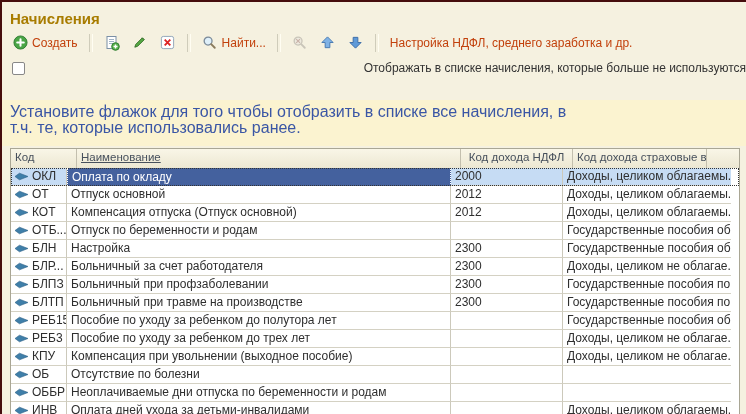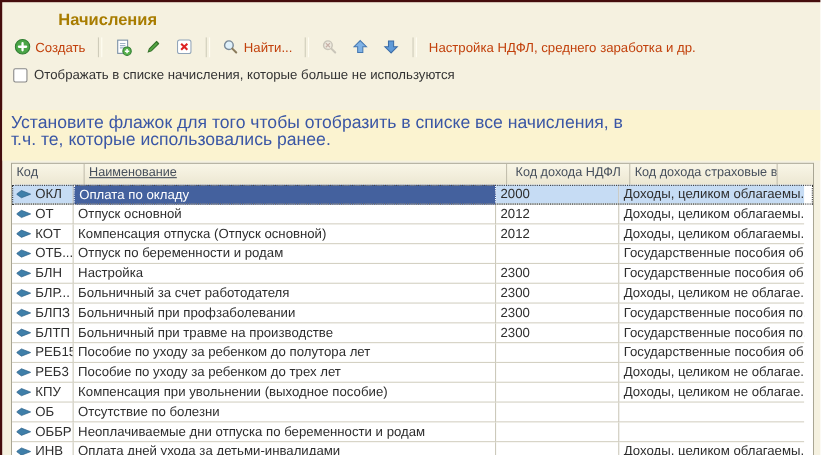--- a/index.html
+++ b/index.html
@@ -7,38 +7,38 @@
   #app{
     width:746px;height:414px;box-sizing:border-box;overflow:hidden;
     background:var(--bg,#f5f1e0);
     border-top:2px solid var(--frame,#450d0d);
     border-left:2px solid var(--frame,#450d0d);
     position:relative;
   }
   
   .page-title{
     padding:8px 10px 2px 8px;
-    font-size:15px;font-weight:bold;color:var(--title,#a87c00);margin-left:43px;
+    font-size:15px;font-weight:bold;color:var(--title,#a87c00);
   }
   
   .toolbar{
     display:flex;align-items:center;height:27px;padding:0 6px;gap:4px;
     font-size:12px;color:#c2410c;
   }
   .tb-btn{
     display:flex;align-items:center;gap:4px;padding:2px 4px;border-radius:2px;
     cursor:default;white-space:nowrap;
   }
   .tb-sep{width:2px;height:18px;border-left:1px solid #cfccba;border-right:1px solid #fffdf2;margin:0 3px;}
   .tb-ico{display:inline-flex;width:16px;height:16px;align-items:center;justify-content:center;}
   .disabled{opacity:.45;filter:grayscale(60%);}
   
   .filter-row{
     display:flex;align-items:center;gap:6px;height:20px;padding-left:10px;
-    font-size:12px;color:#333;margin-top:2px;
+    font-size:12px;color:#333;margin-top:2px;justify-content:space-between;
   }
   .checkbox{
     width:13px;height:13px;background:#fff;border:1px solid #888;border-radius:2px;
     box-sizing:border-box;flex:0 0 auto;
   }
   
   .hint-panel{
     margin-top:22px;background:var(--hint-bg,#fbf3d0);
     padding:4px 10px 10px 8px;
     font-size:16px;line-height:16px;color:var(--hint-text,#3a56a5);

